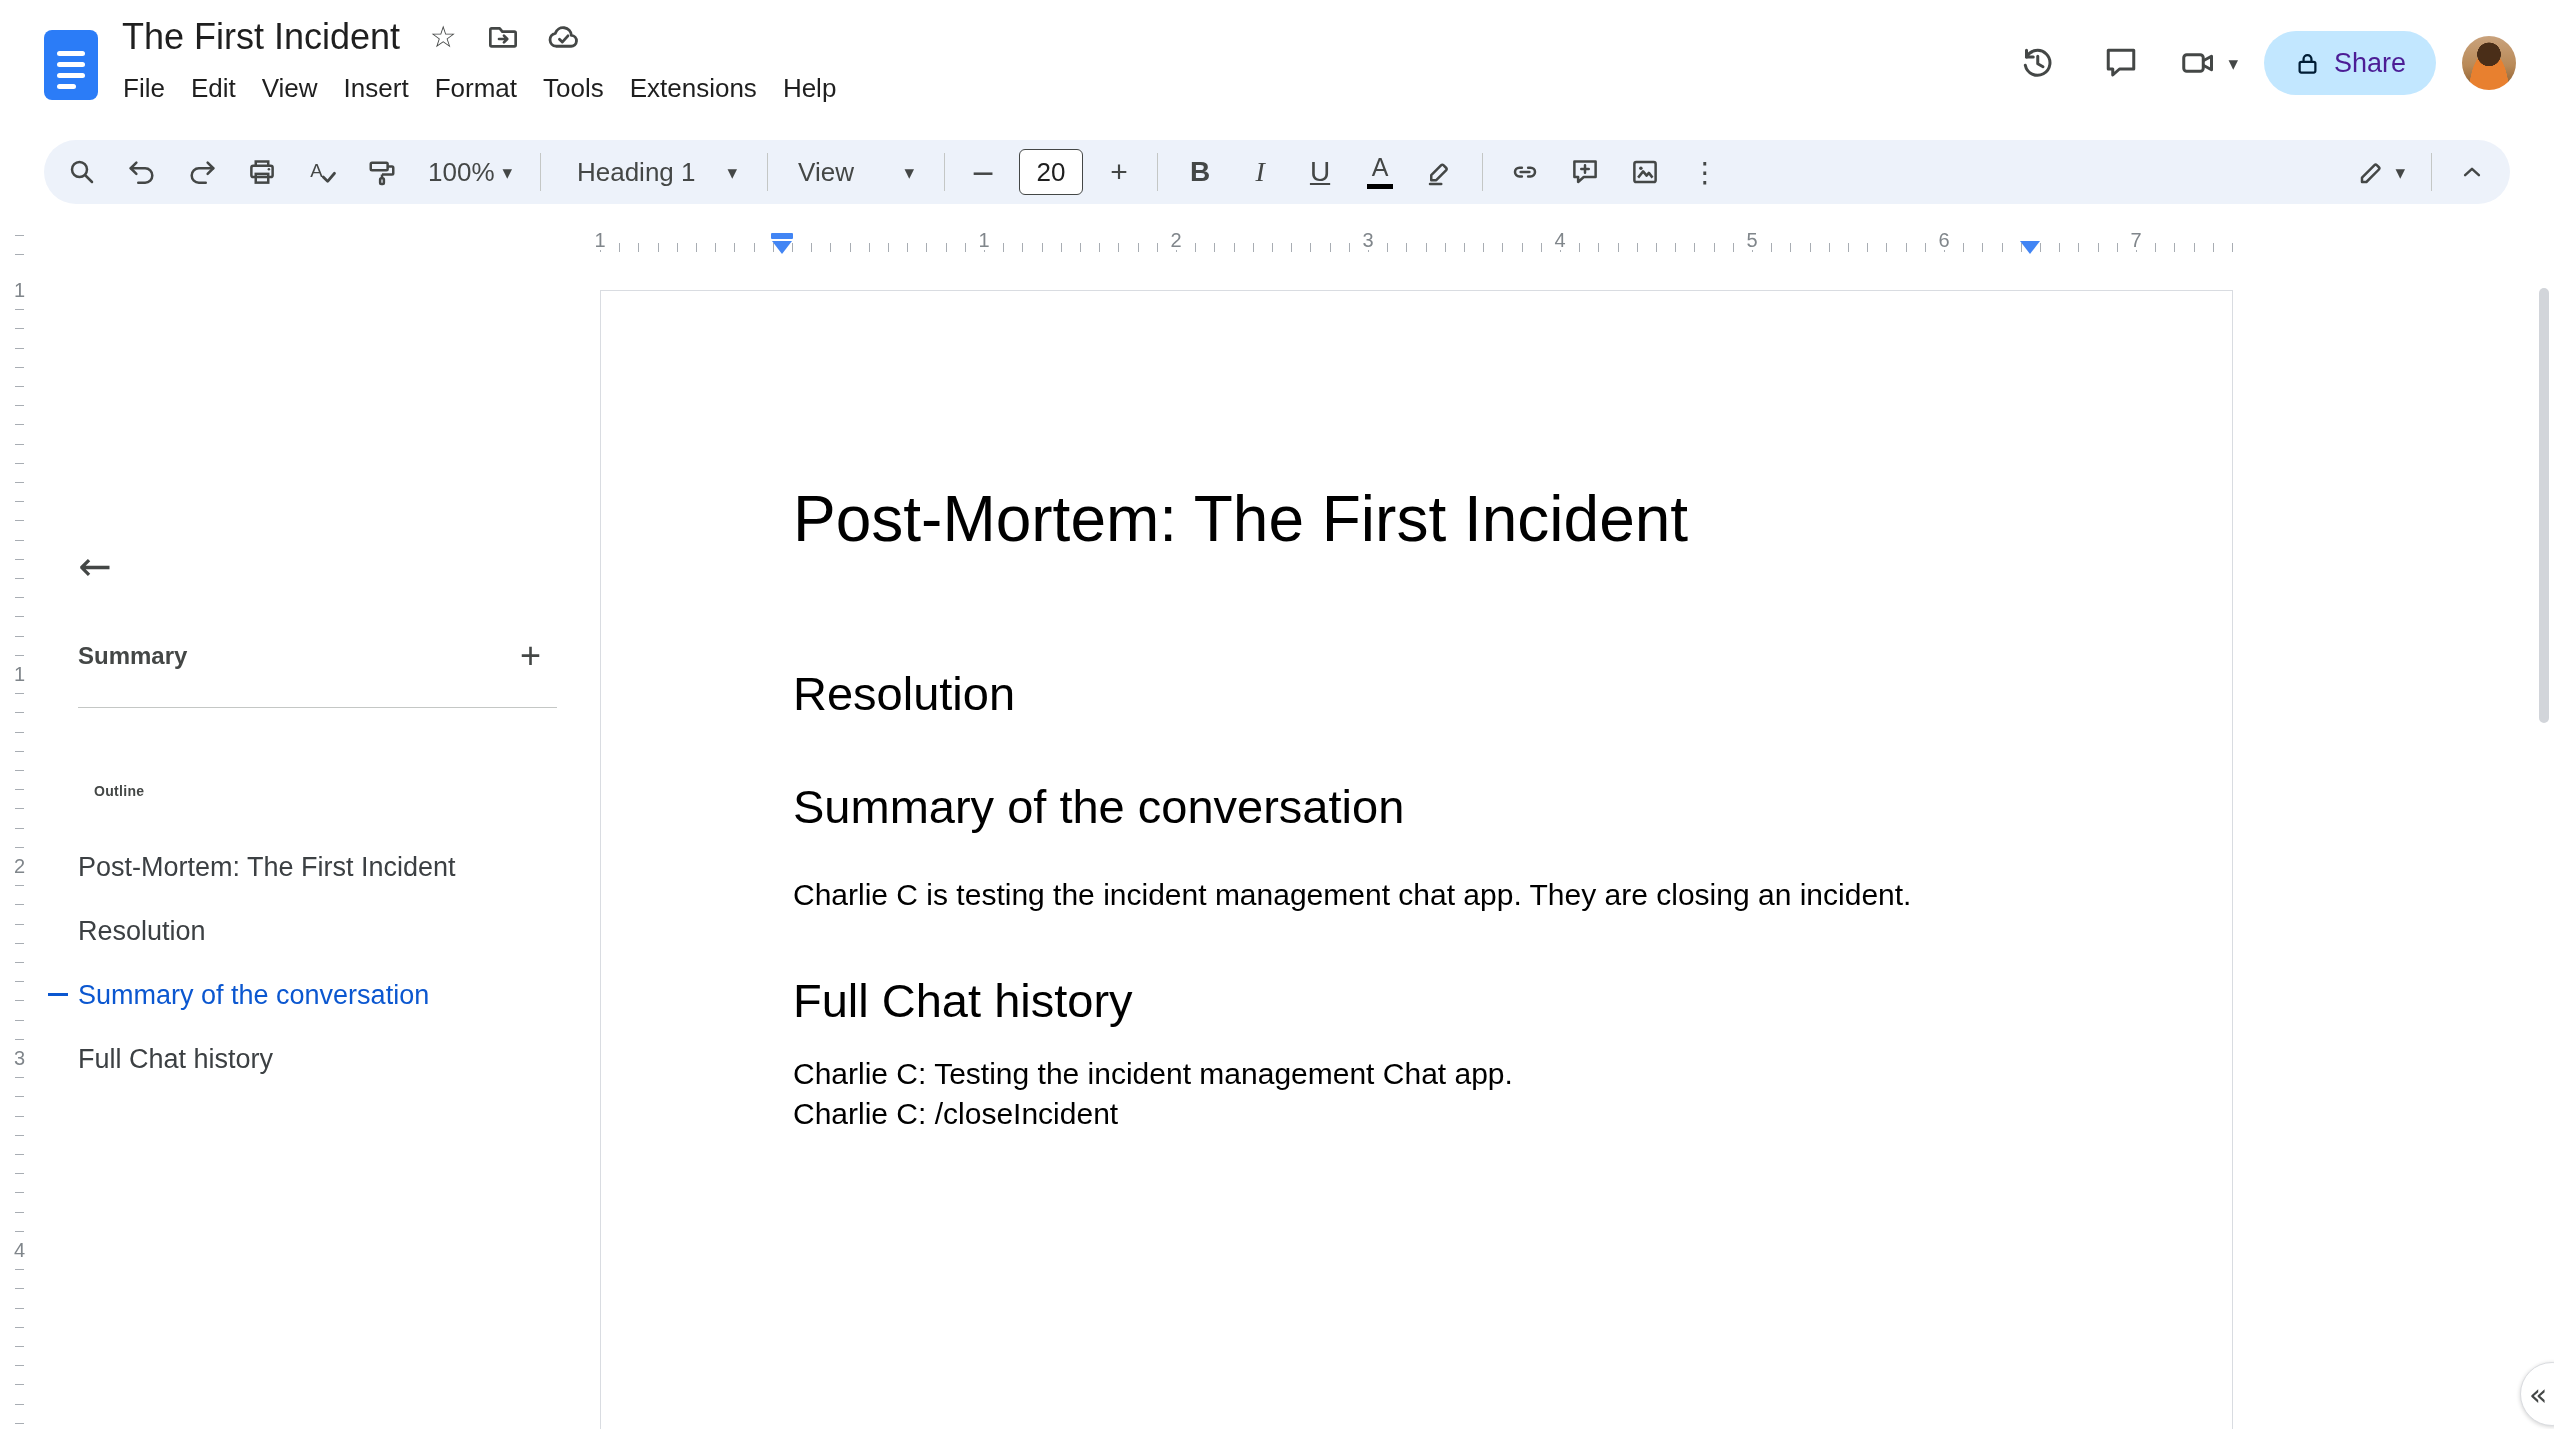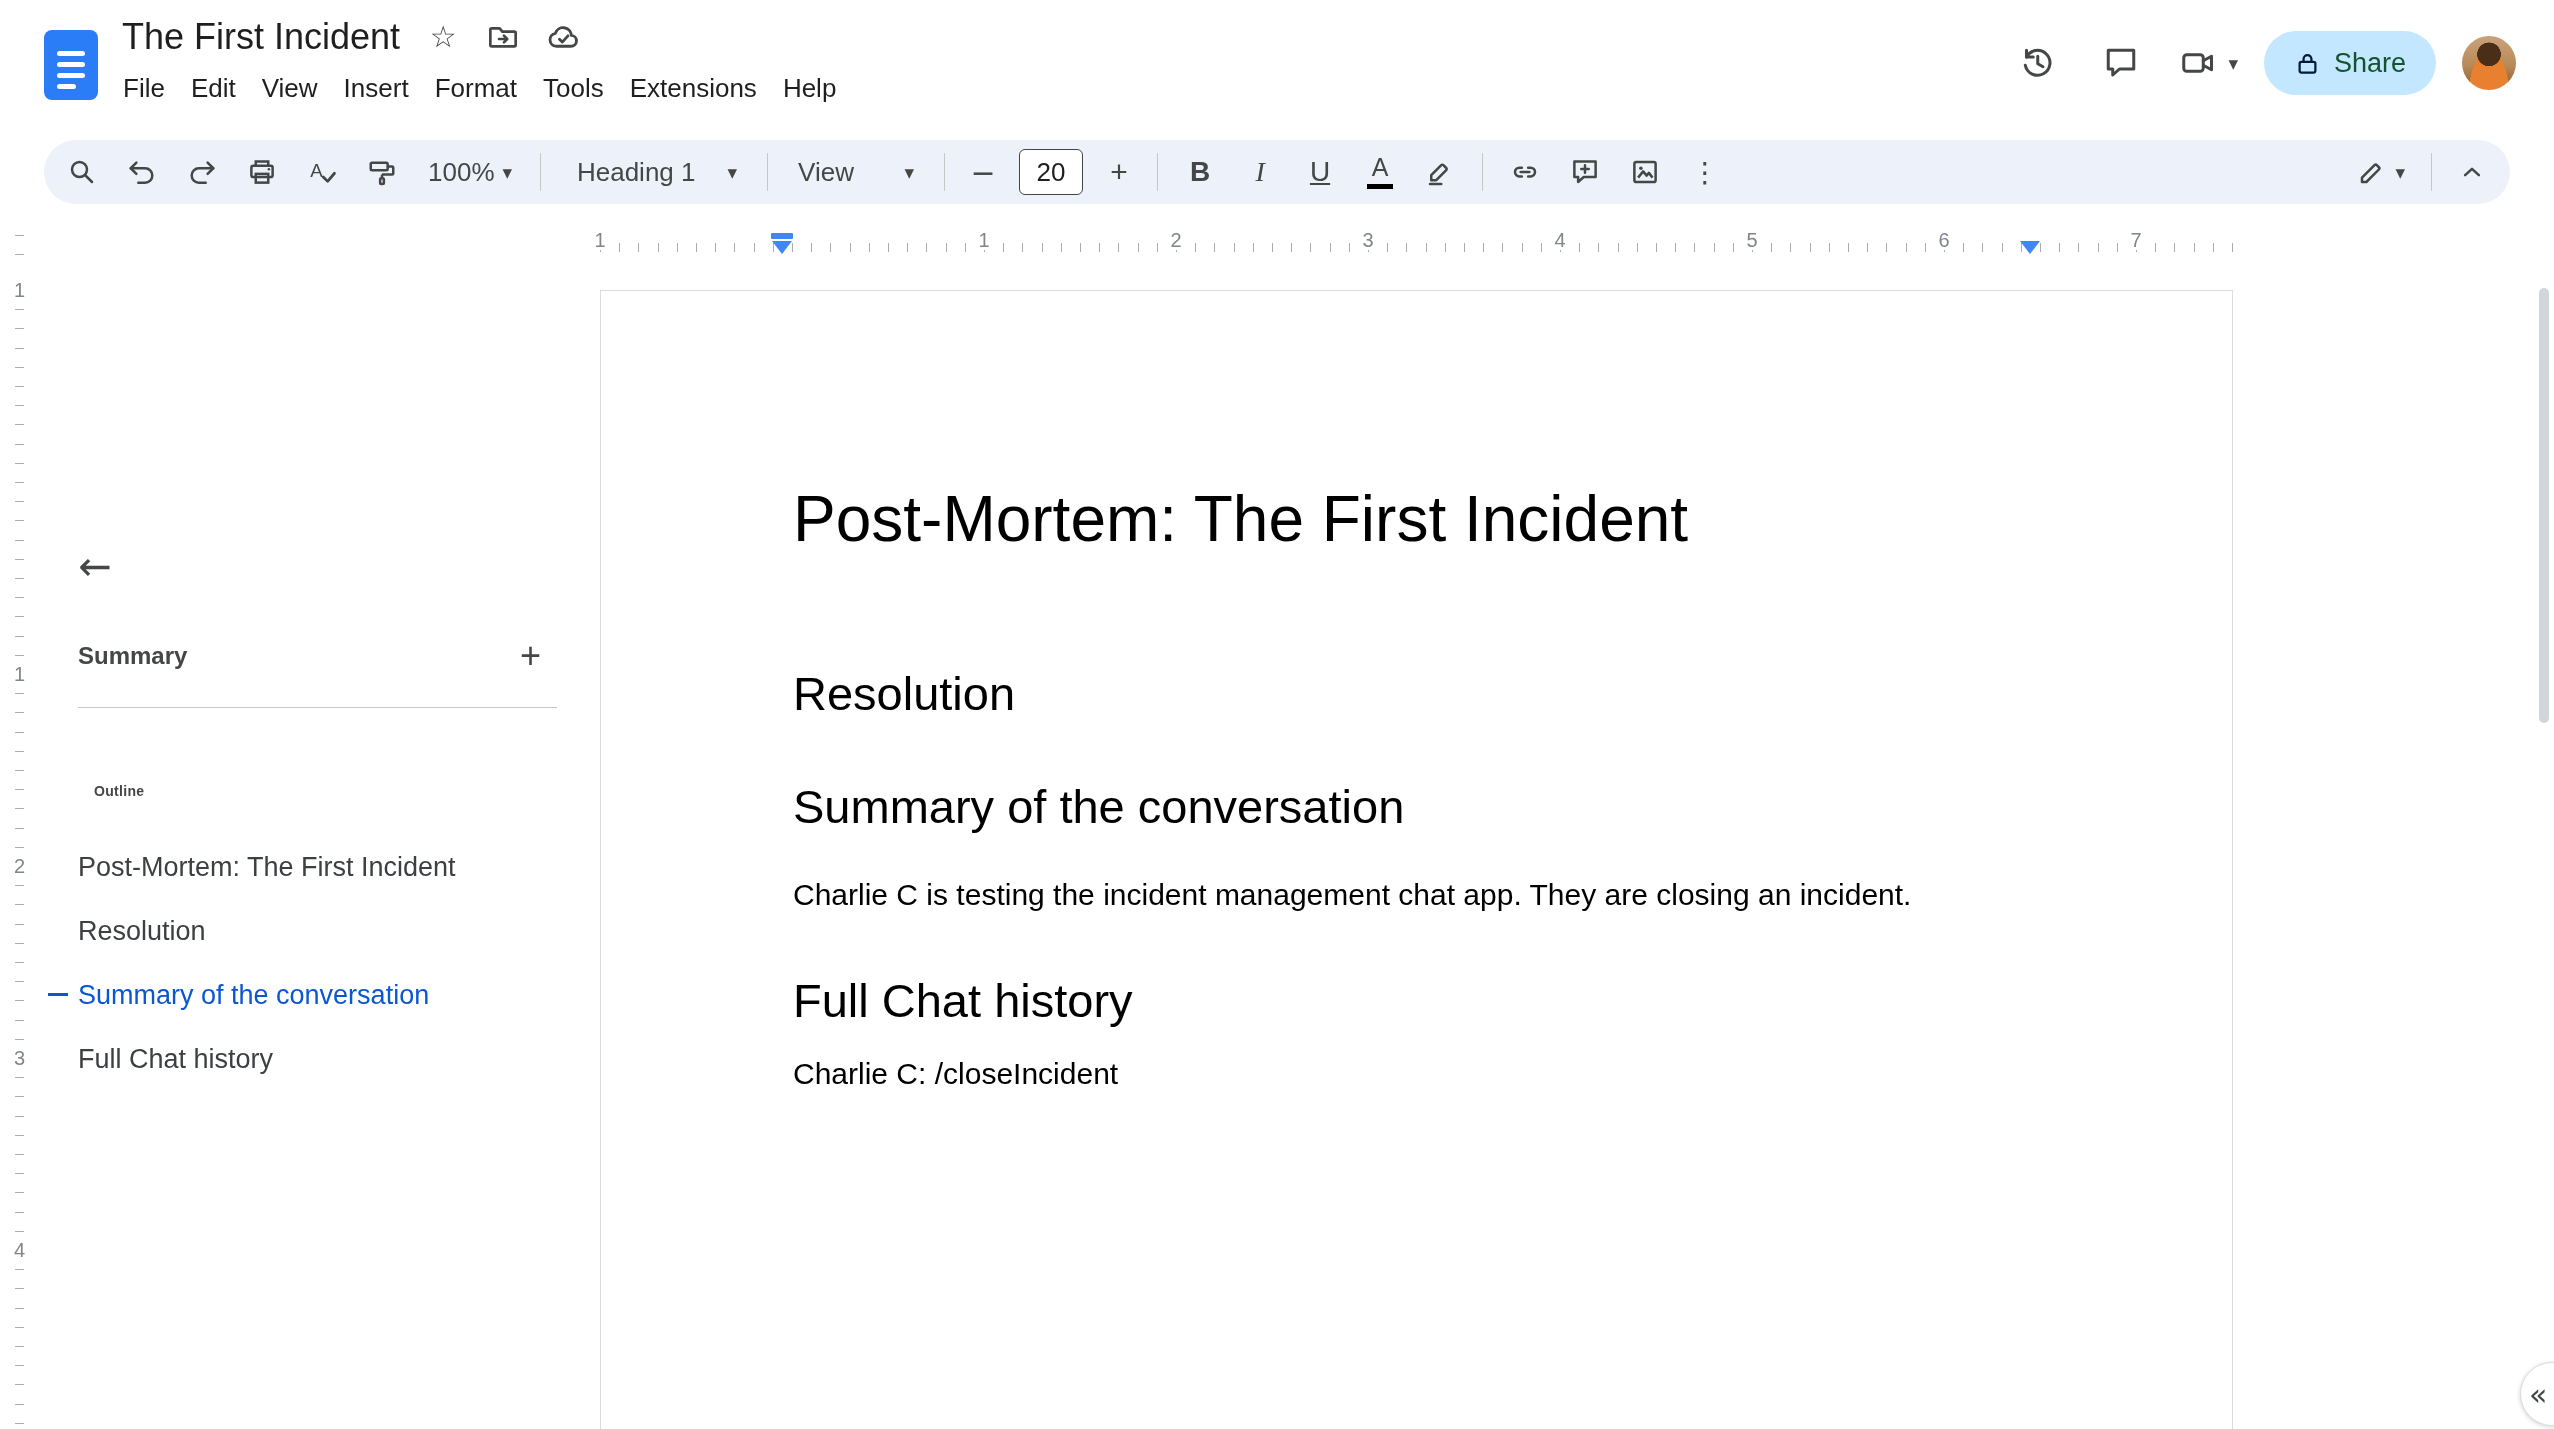--- a/index.html
+++ b/index.html
@@ -29,21 +29,21 @@
   .title-ic { width:34px; height:34px; display:flex; align-items:center; justify-content:center; color:#444746; }
   .star-glyph { font-size:30px; color:#444746; line-height:1; }
   .menu-row { display:flex; margin-top:4px; margin-left:-12px; }
   .menu-item { font-size:26px; color:#1f1f1f; padding:7px 13px; border-radius:8px; cursor:pointer; white-space:nowrap; }
 
   .topbar-right { position:absolute; right:38px; top:28px; height:70px; display:flex; align-items:center; gap:26px; }
   .icon-btn { width:58px; height:58px; display:flex; align-items:center; justify-content:center; border-radius:50%; color:#444746; cursor:pointer; }
   .video-group { display:flex; align-items:center; gap:8px; cursor:pointer; }
   .caret { font-size:19px; color:#444746; line-height:1; }
   .share-btn { display:flex; align-items:center; gap:13px; height:64px; padding:0 30px; background:#c2e7ff; border-radius:36px; cursor:pointer; }
-  .share-btn .share-label { font-size:27px; font-weight:500; color:#14532d; }
+  .share-btn .share-label { font-size:27px; font-weight:500; color:#4c1d95; }
   .avatar { width:54px; height:54px; border-radius:50%; cursor:pointer;
     background:
       radial-gradient(circle at 50% 34%, #4a2e18 0 26%, transparent 27%),
       radial-gradient(ellipse at 50% 108%, #e8802f 0 52%, transparent 53%),
       linear-gradient(180deg, #c9a27c 0%, #b98a58 55%, #8a5a2b 100%);
   }
 
   
   .toolbar { position:absolute; left:44px; right:44px; top:140px; height:64px; background:#edf2fa; border-radius:34px; display:flex; align-items:center; padding:0 14px; gap:12px; }
   .tbtn { min-width:48px; height:50px; display:flex; align-items:center; justify-content:center; gap:8px; border-radius:8px; color:#444746; cursor:pointer; }
@@ -363,20 +363,21 @@
   <div class="page">
     <h1 class="doc-h1">Post-Mortem: The First Incident</h1>
 
     <h2 class="doc-h2 mt-res">Resolution</h2>
 
     <h2 class="doc-h2 mt-sum">Summary of the conversation</h2>
     <p class="doc-p mt-body">Charlie C is testing the incident management chat app. They are closing an incident.</p>
 
     <h2 class="doc-h2 mt-full">Full Chat history</h2>
     <div class="chat-lines">
+      <div class="doc-line">Charlie C: Testing the incident management Chat app.</div>
       <div class="doc-line">Charlie C: /closeIncident</div>
     </div>
   </div>
 </main>
 
 <span class="scroll-thumb"></span>
 
 <span class="collapse-btn glyph">«</span>
 
 </body></html>

